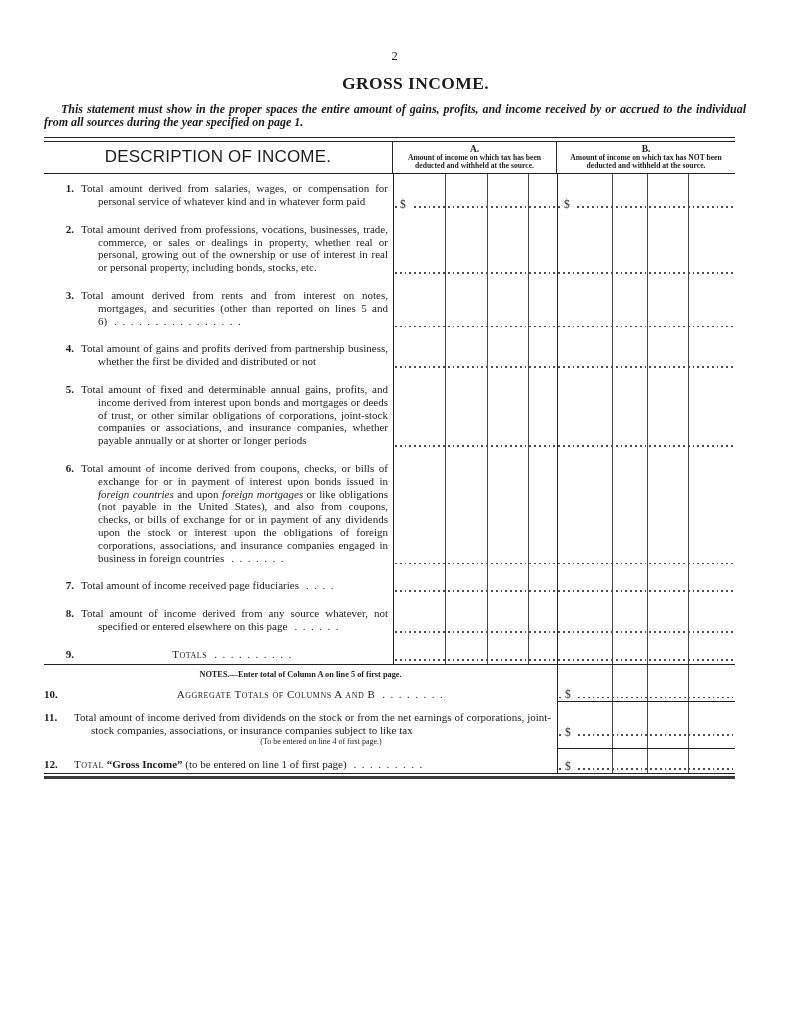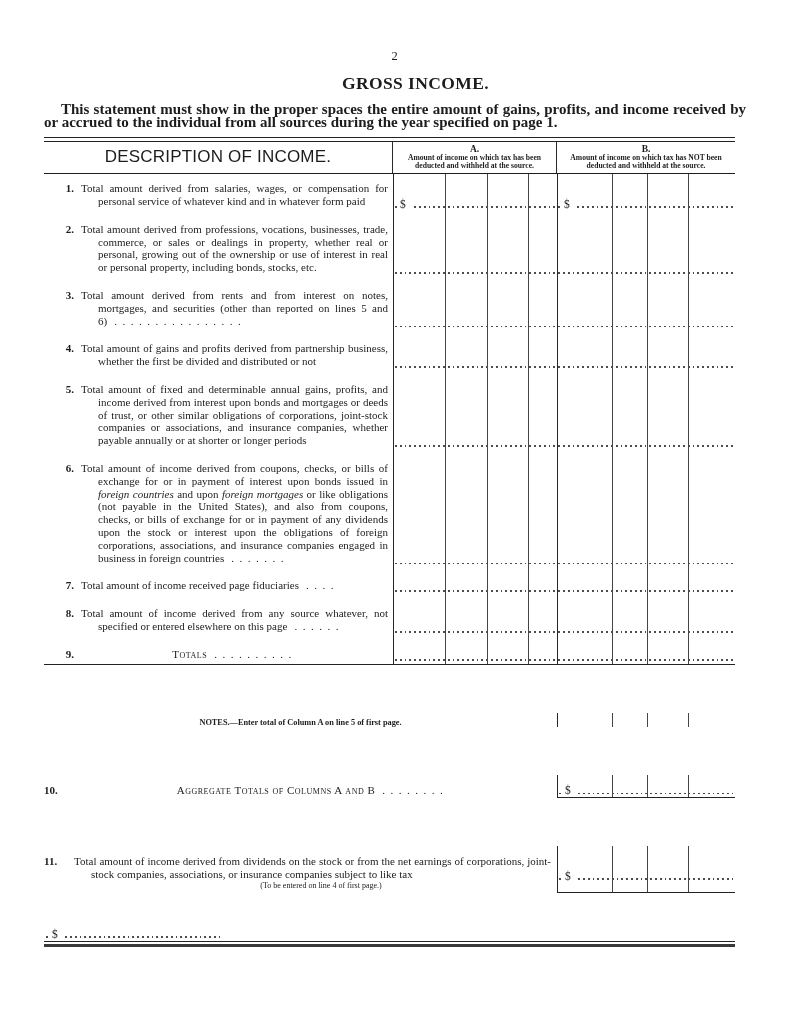--- a/index.html
+++ b/index.html
@@ -6,21 +6,21 @@
   body{
     width:789px;height:1024px;background:#ffffff;color:#1c1c1c;
     font-family:"Liberation Serif",serif;
     overflow:hidden;
   }
   .sheet{padding-top:50px;}
   .pagenum{text-align:center;font-size:12.5px;line-height:13px;}
   .title{text-align:center;font-weight:bold;font-size:17.5px;letter-spacing:.4px;margin-top:10px;padding-left:42px;}
   .intro{
     margin:9px 0 0 44px;width:702px;
-    font-weight:bold;font-size:15px;line-height:13.2px;
+    font-style:italic;font-weight:bold;font-size:12px;line-height:13.2px;
     text-align:justify;text-indent:17px;
   }
   .tablewrap{margin-left:44px;width:691px;margin-top:8px;}
   .rule-top{height:2.2px;border-top:1.3px solid #222;border-bottom:1.3px solid #222;}
   .rule-bot{height:2.6px;border-top:1.1px solid #222;border-bottom:3px solid #3a3a3a;}
 
   
   .thead{display:flex;border-bottom:1.6px solid #1e1e1e;align-items:stretch;}
   .th-desc{
     width:349px;box-sizing:border-box;border-right:1.3px solid #2a2a2a;
@@ -78,21 +78,21 @@
   .dotline{
     position:absolute;left:2px;right:0;bottom:0;height:1.7px;
     background-image:repeating-linear-gradient(to right,#4c4c4c 0 1.7px,transparent 1.7px 4.8px);
   }
   .dol{position:absolute;bottom:-3px;font-size:11.5px;line-height:13px;background:#fff;padding:0 5px 0 3px;}
   .dol.a{left:4px;}
   .dol.b{left:168px;}
   .money.b .dol{left:5px;}
 
   
-  .brow{display:flex;align-items:stretch;margin-top:48px;}
+  .brow{display:flex;align-items:stretch;}
   .notes-left{flex:1;text-align:center;font-weight:bold;font-size:8.3px;line-height:9px;padding-top:5px;}
   .bdesc{flex:1;display:flex;box-sizing:border-box;padding:9px 6px 2px 0;}
   .bnum{width:24px;flex:none;font-weight:bold;font-size:11px;line-height:12.8px;margin-right:6px;}
   .btext{flex:1;font-size:11px;line-height:12.8px;text-align:justify;padding-left:17px;text-indent:-17px;}
   .btext.center{text-align:center;padding-left:0;text-indent:0;}
   .caption{display:block;text-align:center;font-size:8px;line-height:10px;text-indent:0;font-weight:normal;}
 </style>
 </head>
 <body>
 
@@ -255,20 +255,24 @@
       </div>
       <div class="money b sep">
         <div class="entry" style="bottom:12px;">
           <span class="dotline"></span>
           <span class="dol">$</span>
         </div>
       </div>
     </div>
 
     <div class="brow">
+      <div class="bdesc">
+        <span class="bnum">12.</span>
+        <div class="btext"><span class="sc">Total</span>&nbsp;<span class="bq">“Gross Income”</span><span> (to be entered on line 1 of first page)</span><span class="leaders">.........</span></div>
+      </div>
       <div class="money b">
         <div class="entry">
           <span class="dotline"></span>
           <span class="dol">$</span>
         </div>
       </div>
     </div>
 
     <div class="rule-bot"></div>
   </div>

